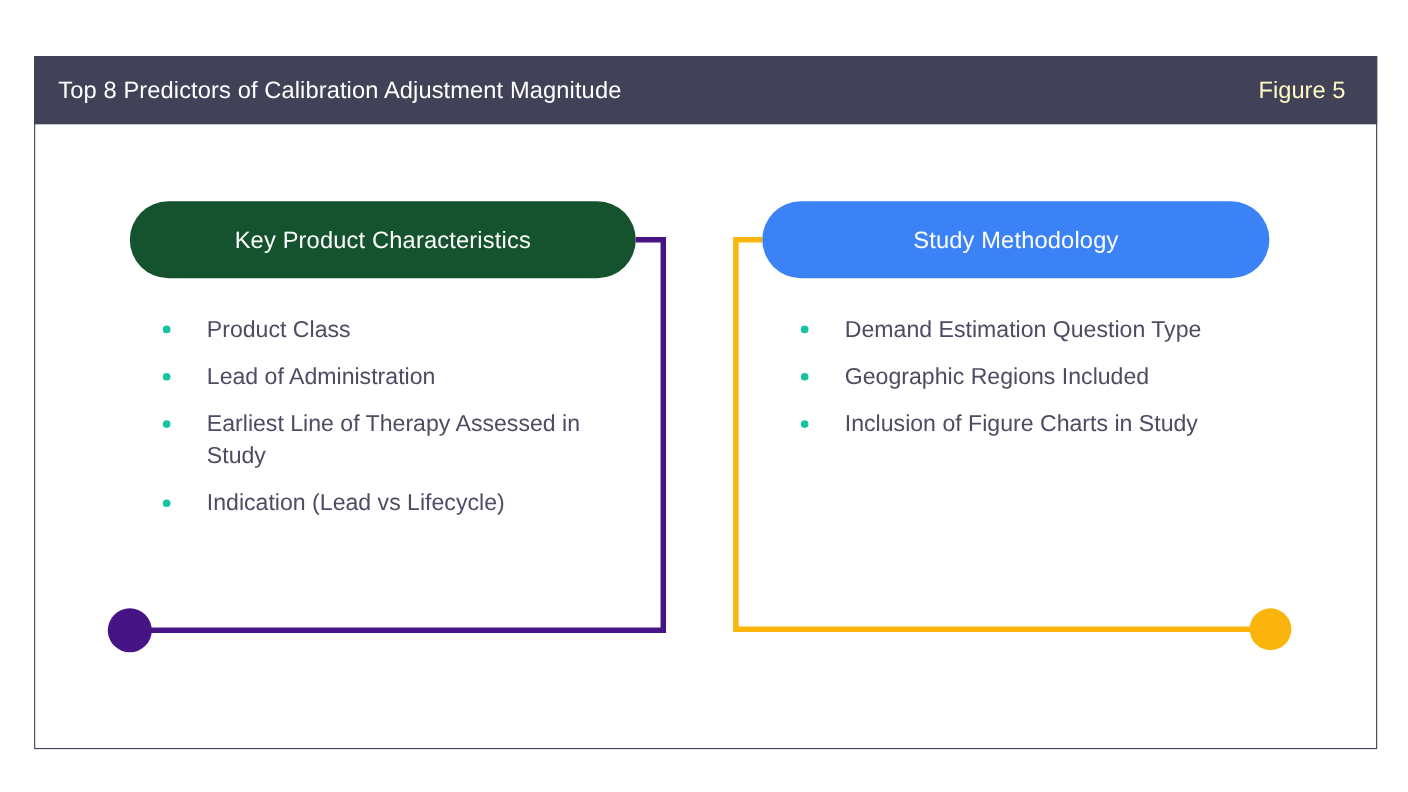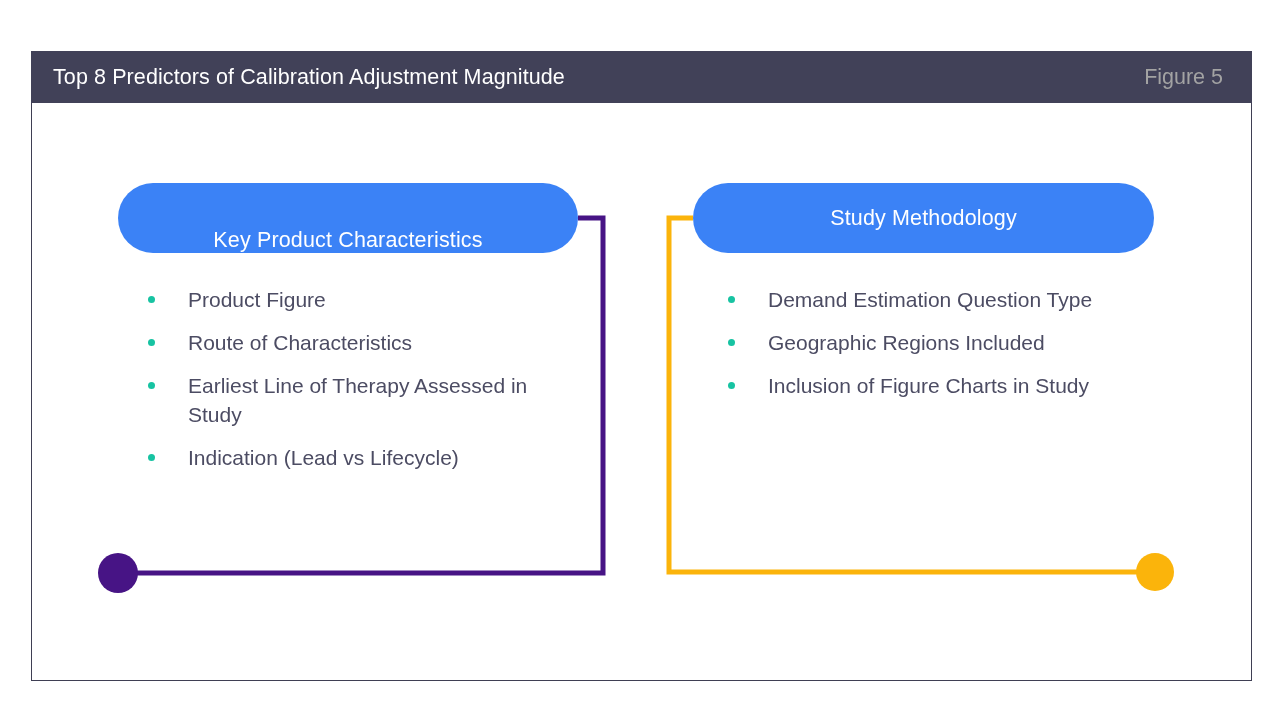--- a/index.html
+++ b/index.html
@@ -29,38 +29,38 @@
     border: 1.5px solid #3f3f54;
     background: #ffffff;
   }
 
   
   #header-bar {
     position: absolute;
     left: 31px;
     top: 51px;
     width: 1221px;
-    height: 52px;
+    height: 62px;
     background: #414158;
     display: flex;
     align-items: center;
     justify-content: space-between;
     padding: 0 29px 0 22px;
   }
 
   #header-title {
     color: #ffffff;
     font-size: 21.5px;
     font-weight: 400;
     letter-spacing: 0.1px;
     white-space: nowrap;
   }
 
   #header-figure {
-    color: #a3a3a3;
+    color: #fef9c3;
     font-size: 21.5px;
     font-weight: 400;
     white-space: nowrap;
   }
 
   
   #connectors {
     position: absolute;
     left: 0;
     top: 0;
@@ -80,22 +80,21 @@
     color: #ffffff;
     font-size: 21.5px;
     font-weight: 400;
     letter-spacing: 0.15px;
   }
 
   #pill-left {
     left: 118px;
     top: 183px;
     width: 460px;
-    background: #3b82f6;
-    align-items: flex-end;
+    background: #14532d;
   }
 
   #pill-right {
     left: 693px;
     top: 183px;
     width: 461px;
     background: #3b82f6;
   }
 
   
@@ -165,25 +164,25 @@
     <span>Key Product Characteristics</span>
   </div>
 
   <div id="pill-right" class="pill">
     <span>Study Methodology</span>
   </div>
 
   <ul id="list-left" class="bullet-list">
     <li class="bullet-item">
       <span class="bullet-dot"></span>
-      <span class="bullet-text">Product Figure</span>
-    </li>
-    <li class="bullet-item">
-      <span class="bullet-dot"></span>
-      <span class="bullet-text">Route of Characteristics</span>
+      <span class="bullet-text">Product Class</span>
+    </li>
+    <li class="bullet-item">
+      <span class="bullet-dot"></span>
+      <span class="bullet-text">Lead of Administration</span>
     </li>
     <li class="bullet-item">
       <span class="bullet-dot"></span>
       <span class="bullet-text">Earliest Line of Therapy Assessed in Study</span>
     </li>
     <li class="bullet-item">
       <span class="bullet-dot"></span>
       <span class="bullet-text">Indication (Lead vs Lifecycle)</span>
     </li>
   </ul>

